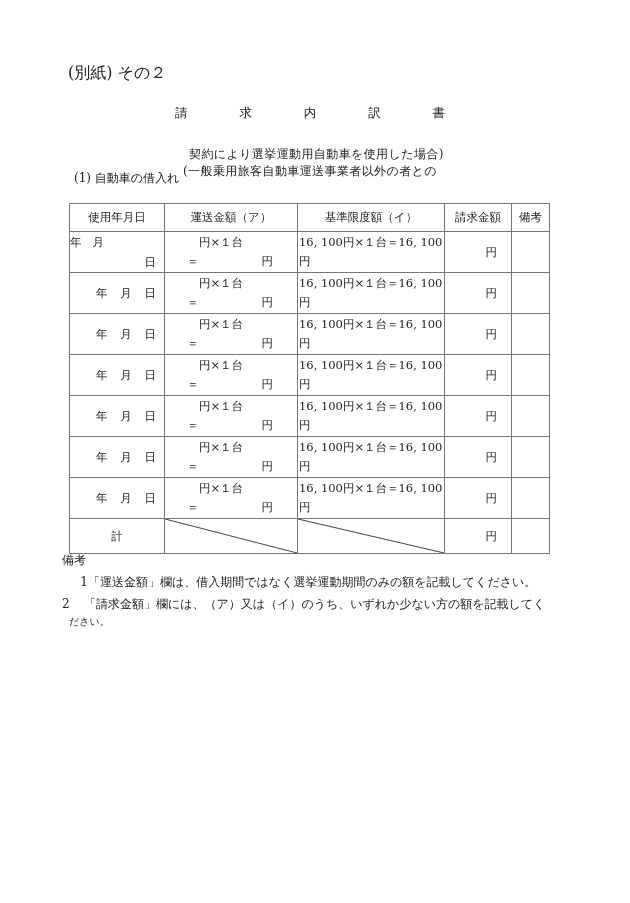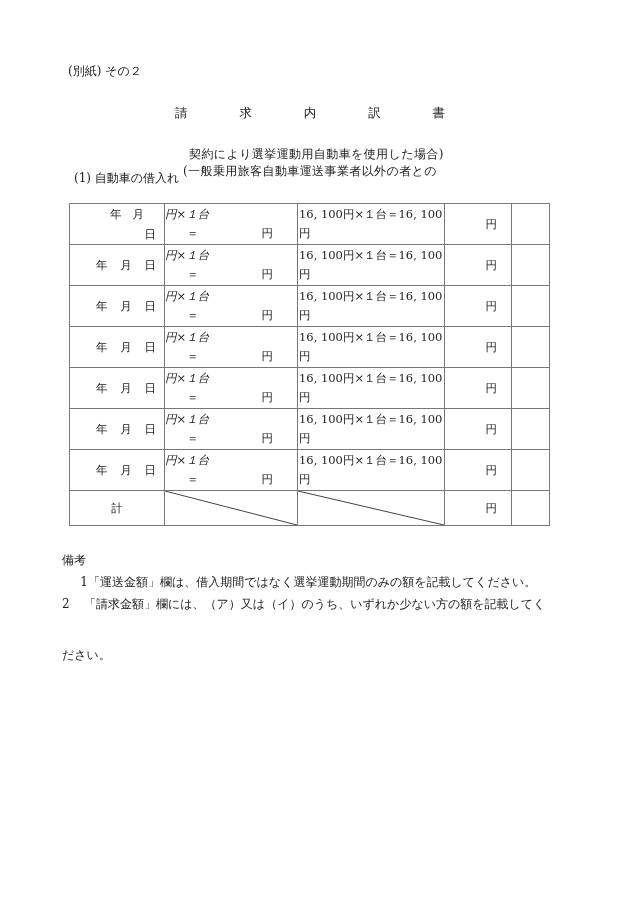--- a/index.html
+++ b/index.html
@@ -2,53 +2,53 @@
 <html><head>
 <meta charset="utf-8">
 <style>
   html, body { margin: 0; padding: 0; background: #ffffff; }
   body {
     width: 630px; height: 903px; position: relative; overflow: hidden;
     font-family: "DejaVu Serif", "Liberation Serif", serif;
     color: #222; font-size: 12px;
   }
   .abs { position: absolute; white-space: nowrap; }
-  #label { left: 68px; top: 63px; font-size: 12px; }
+  #label { left: 68px; top: 63px; font-size: 16px; }
   #title { left: 175px; top: 105px; width: 270px; display: flex; justify-content: space-between; font-size: 12.5px; }
   #sub1 { left: 183px; top: 124px; font-size: 12px; letter-spacing: 0.4px; margin-top: 39px; }
   #sub2 { left: 189px; top: 146px; font-size: 12px; letter-spacing: 0.4px; text-align: center; }
   #section { left: 74px; top: 170px; font-size: 12px; }
 
   table.grid {
     position: absolute; left: 69px; top: 203px;
     border-collapse: collapse; table-layout: fixed;
     font-size: 11.5px;
   }
   table.grid td, table.grid th {
     border: 1px solid #777; padding: 0; font-weight: normal;
     vertical-align: middle; position: relative;
   }
   table.grid th { height: 27px; text-align: center; }
   tr.drow td { height: 40px; }
   tr.total td { height: 34px; }
-  .date-two .l1 { display: block; text-align: right; padding-right: 20px; line-height: 20px; }
+  .date-two .l1 { display: block; text-align: left; padding-right: 20px; line-height: 20px; }
   .date-two .l2 { display: block; text-align: right; padding-right: 8px; line-height: 20px; }
   .date-one { display: flex; justify-content: space-between; padding: 0 8px 0 26px; }
-  .fare .l1 { display: block; text-align: left; padding-right: 20px; line-height: 19px; font-style: italic; }
+  .fare .l1 { display: block; text-align: center; padding-right: 20px; line-height: 19px; }
   .fare .l2 { display: flex; justify-content: space-between; padding: 0 24px 0 22px; line-height: 19px; }
   .limit { padding-left: 0 !important; }
   .limit .l1, .limit .l2 { display: block; line-height: 19px; padding-left: 1px; }
   .claim { text-align: right; padding-right: 14px !important; }
   .center { text-align: center; }
   .diag { position: absolute; left: 0; top: 0; width: 100%; height: 100%; }
 
   #notes-head { left: 62px; top: 552px; font-size: 12px; }
   #note1 { left: 66px; top: 574px; font-size: 12px; text-align: right; }
   #note2 { left: 62px; top: 596px; font-size: 12px; }
-  #note2b { left: 62px; top: 615px; font-size: 12px; margin-top: 32px; }
+  #note2b { left: 69px; top: 615px; font-size: 10px; }
   .num { display: inline-block; width: 22px; }
 </style>
 </head>
 <body>
 
 <div class="abs" id="label">(別紙) その２</div>
 
 <div class="abs" id="title">
   <span>請</span>
   <span>求</span>
@@ -62,20 +62,27 @@
 
 <table class="grid">
   <colgroup>
     <col style="width:95px">
       <col style="width:133px">
       <col style="width:147px">
       <col style="width:67px">
       <col style="width:38px">
   </colgroup>
   <tbody>
+      <tr>
+    <th>使用年月日</th>
+    <th>運送金額（ア）</th>
+    <th>基準限度額（イ）</th>
+    <th>請求金額</th>
+    <th>備考</th>
+  </tr>
 
   <tr class="drow">
     <td class="date-two">
       <span class="l1"><span>年</span>&nbsp;&nbsp;&nbsp;<span>月</span></span>
       <span class="l2">日</span>
     </td>
     <td class="fare">
       <span class="l1">円×１台</span>
       <span class="l2">
             <span>＝</span>

